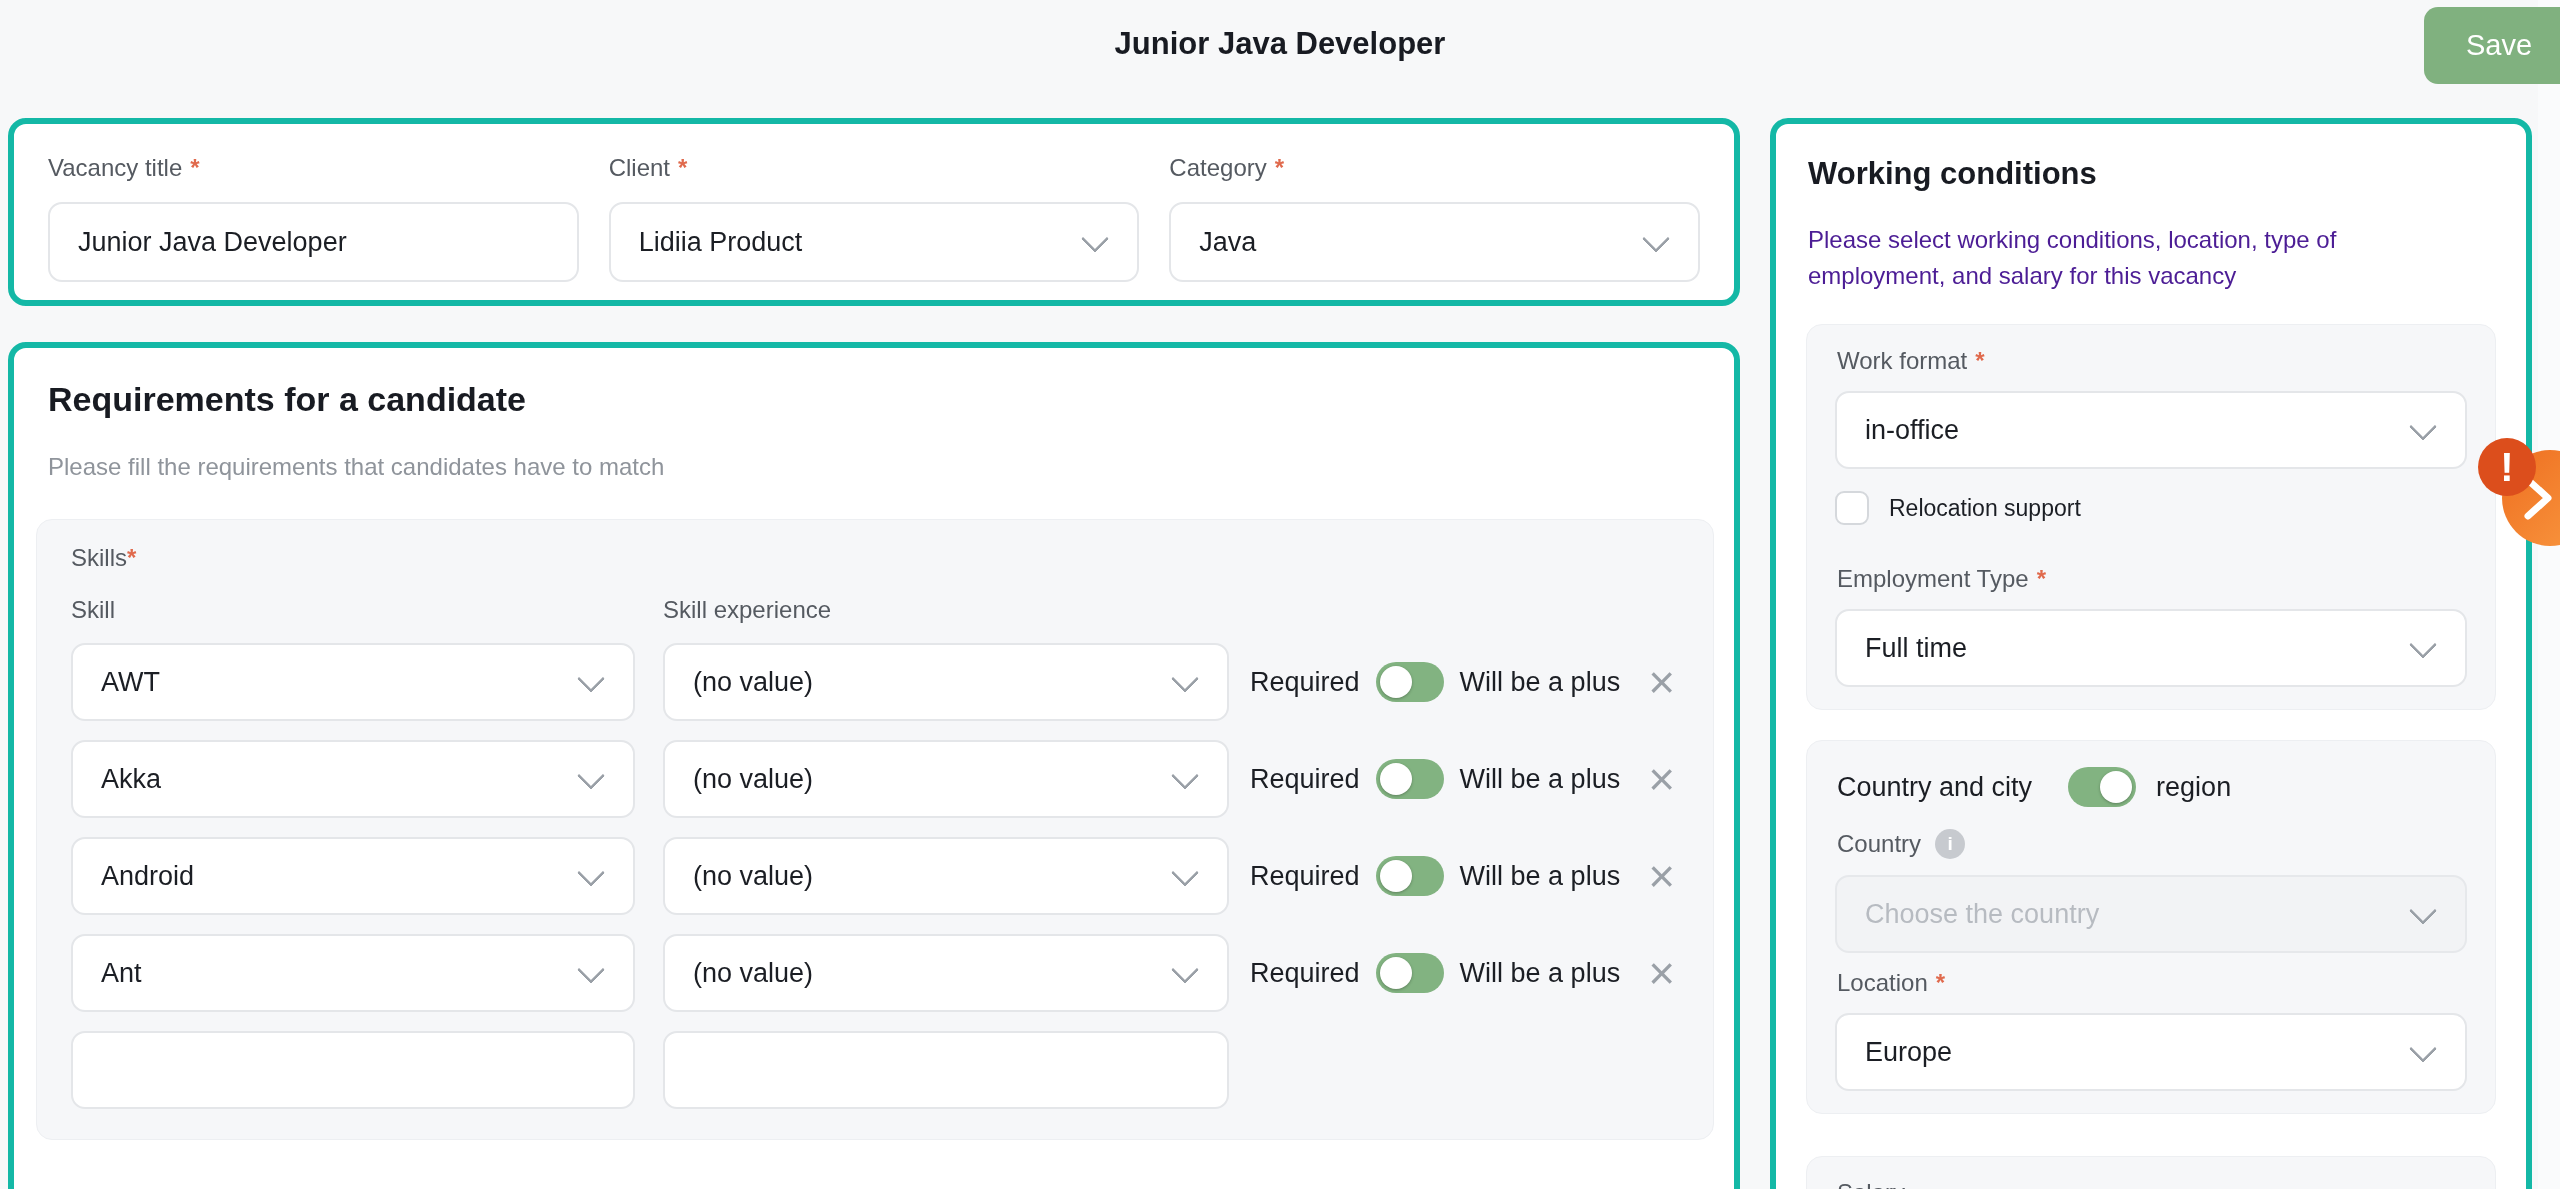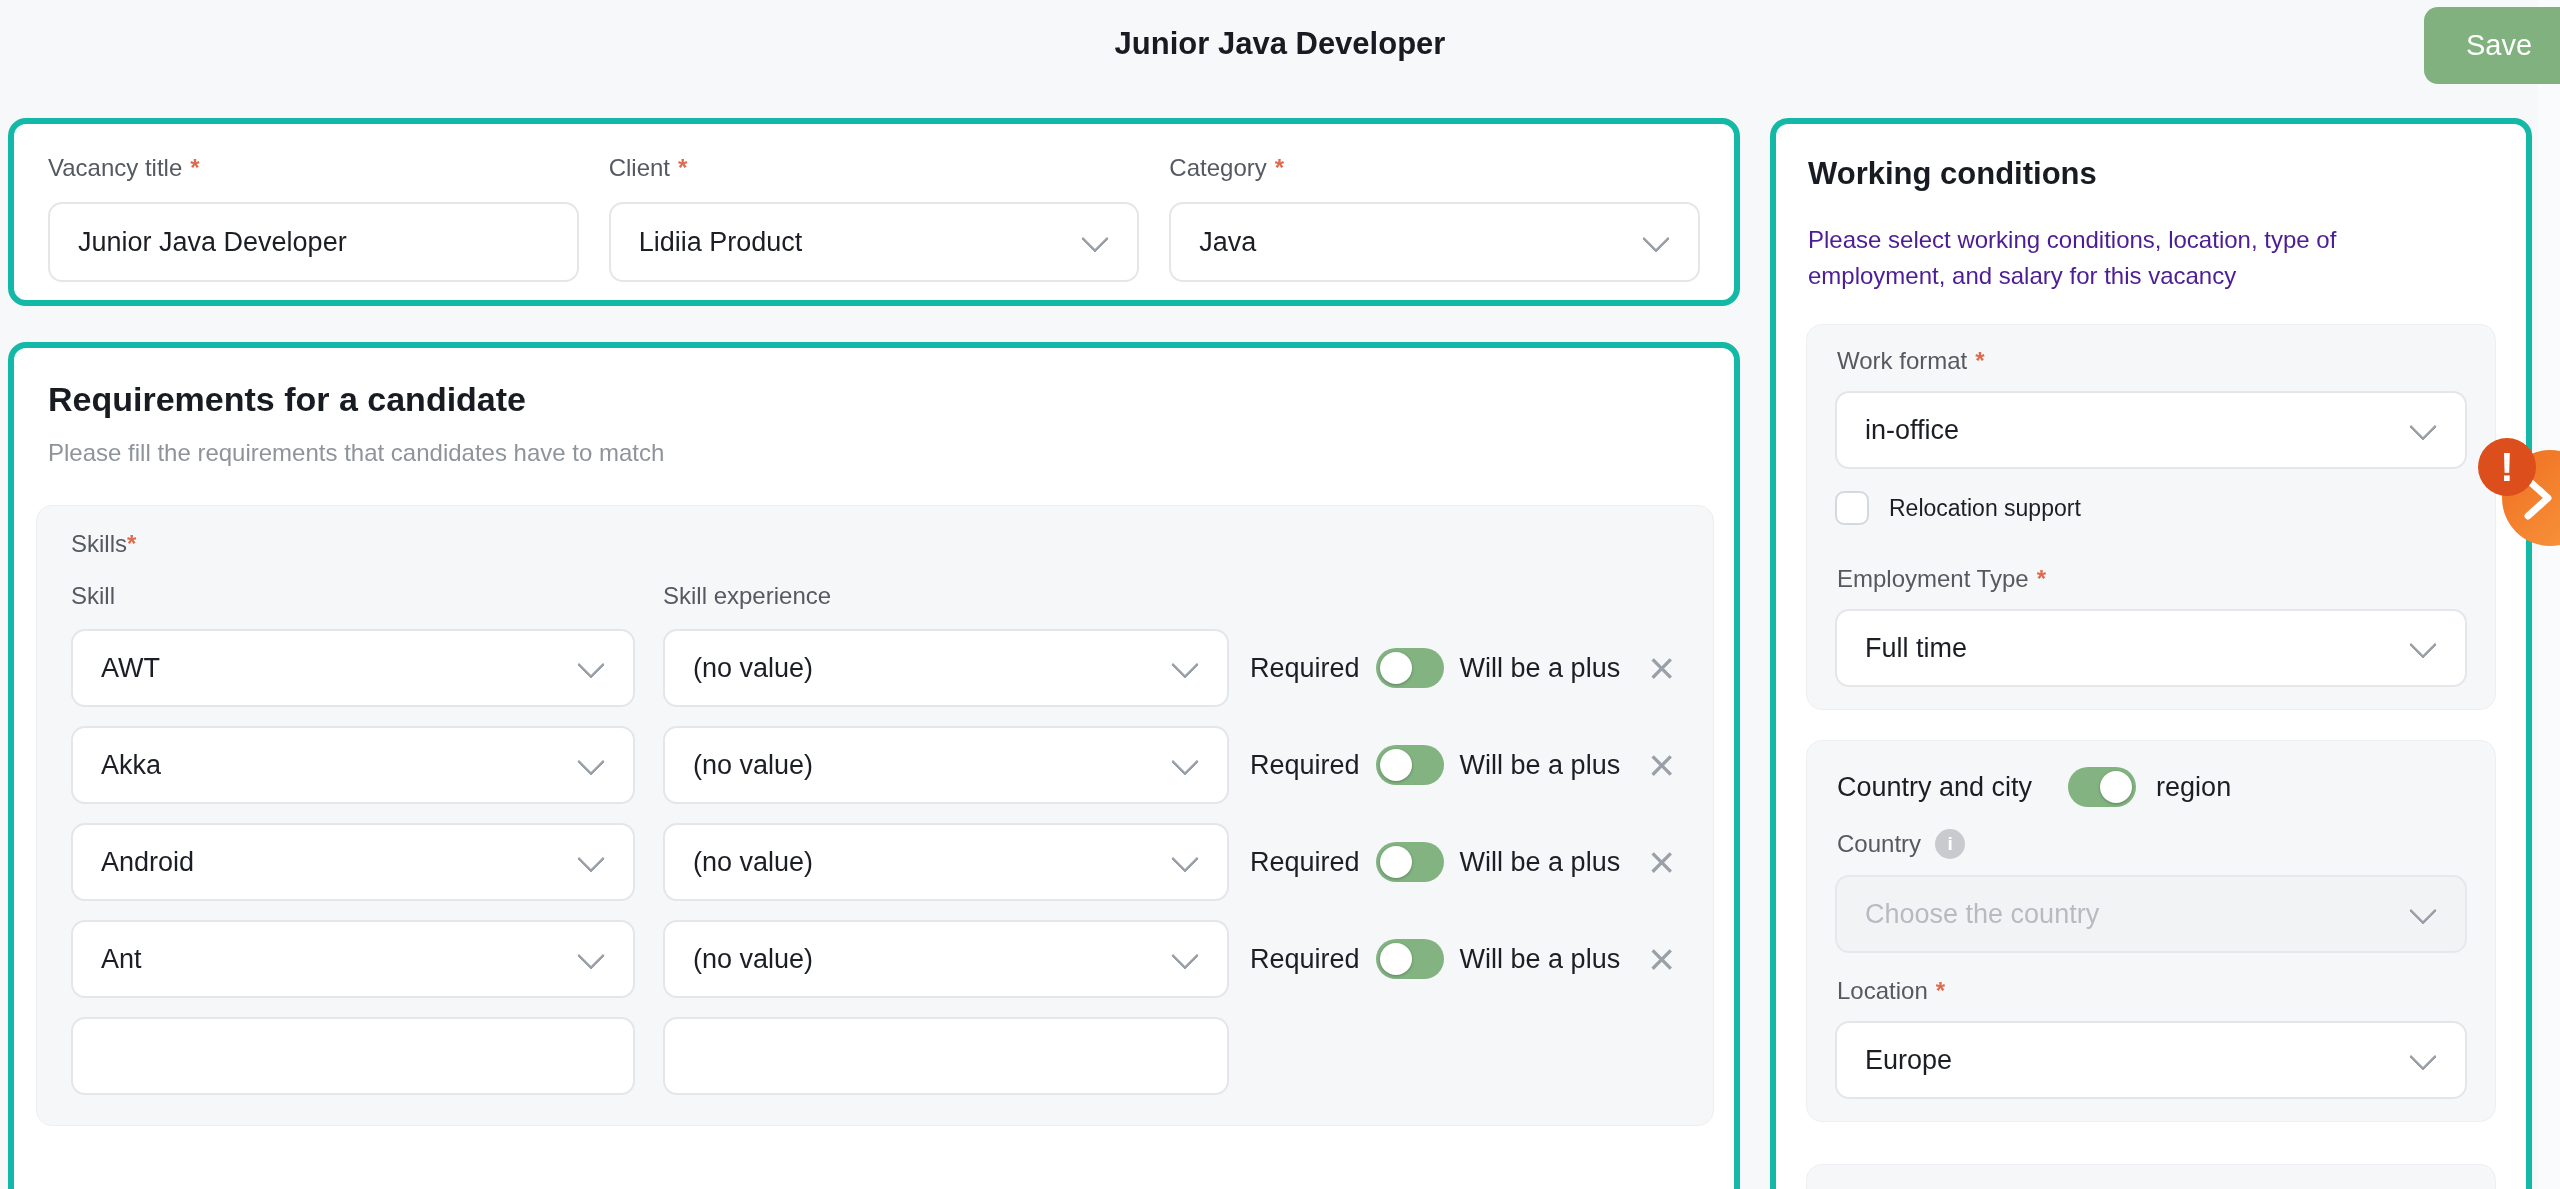--- a/index.html
+++ b/index.html
@@ -29,21 +29,21 @@
     border-radius:14px; display:flex; align-items:center; padding:0 70px 0 28px;
     font-size:27px; position:relative; color:#1b1e24; }
   .control .chev { position:absolute; right:32px; top:50%; width:20px; height:20px;
     border-right:3px solid #9aa0a7; border-bottom:3px solid #9aa0a7; border-radius:2px;
     transform:translateY(-66%) rotate(45deg); }
   .control.disabled { background:#f2f3f5; border-color:#e6e8eb; color:#b7bbc1; }
 
   
   #card-req { left:8px; top:342px; width:1732px; height:1000px; padding:30px 34px; }
   .req-title { font-size:34px; font-weight:700; margin:0; padding-top:2px; color:#181b22; }
-  .req-sub { margin-top:20px; font-size:24px; color:#8f949b; }
+  .req-sub { margin-top:34px; font-size:24px; color:#8f949b; }
   .two-col { display:flex; gap:30px; margin-top:30px; }
   .two-col .field .control { margin-top:18px; }
 
   .skills-panel { margin:38px -14px 0 -12px; background:#f6f7f9; border:1px solid #edeff2;
     border-radius:16px; padding:24px 34px 30px 34px; }
   .skills-title { font-size:24px; color:#555a61; display:flex; gap:0; }
   .skills-cols { display:flex; margin-top:24px; font-size:24px; color:#555a61; }
   .skills-cols .c1 { width:592px; }
   .skill-row { display:flex; align-items:center; margin-top:19px; height:78px; }
   .skill-row .sel { width:564px; height:78px; margin-top:0; }
@@ -70,21 +70,21 @@
   .cb-row { margin-top:22px; display:flex; align-items:center; gap:20px; }
   .checkbox { width:34px; height:34px; background:#fff; border:2px solid #d5d8dc;
     border-radius:9px; flex:none; cursor:pointer; }
   .cb-label { font-size:23px; color:#1b1e24; }
   .emp-lab { margin-top:40px; }
   .mode-row { display:flex; align-items:center; gap:20px; font-size:27px; color:#1b1e24; padding:4px 0 0 2px; }
   .country-lab { margin-top:22px; display:flex; align-items:center; gap:14px; }
   .info { width:30px; height:30px; border-radius:50%; background:#c7cacf; color:#fff;
     font-size:19px; font-weight:700; display:flex; align-items:center; justify-content:center;
     font-style:normal; cursor:pointer; }
-  .loc-lab { margin-top:24px;text-align:right; }
+  .loc-lab { margin-top:16px;text-align:right; }
   #subcard-salary { margin-top:42px; height:240px; }
 
   
   .alert-big { position:absolute; left:2502px; top:450px; width:96px; height:96px;
     border-radius:50%; background:linear-gradient(135deg,#ee6e20,#f99840); z-index:5; cursor:pointer; }
   .alert-big svg { position:absolute; left:16px; top:24px; }
   .alert-badge { position:absolute; left:2478px; top:438px; width:58px; height:58px;
     border-radius:50%; background:#dc4e1c; color:#fff; z-index:6; display:flex;
     align-items:center; justify-content:center; font-size:40px; font-weight:700; cursor:pointer; }
 </style>

